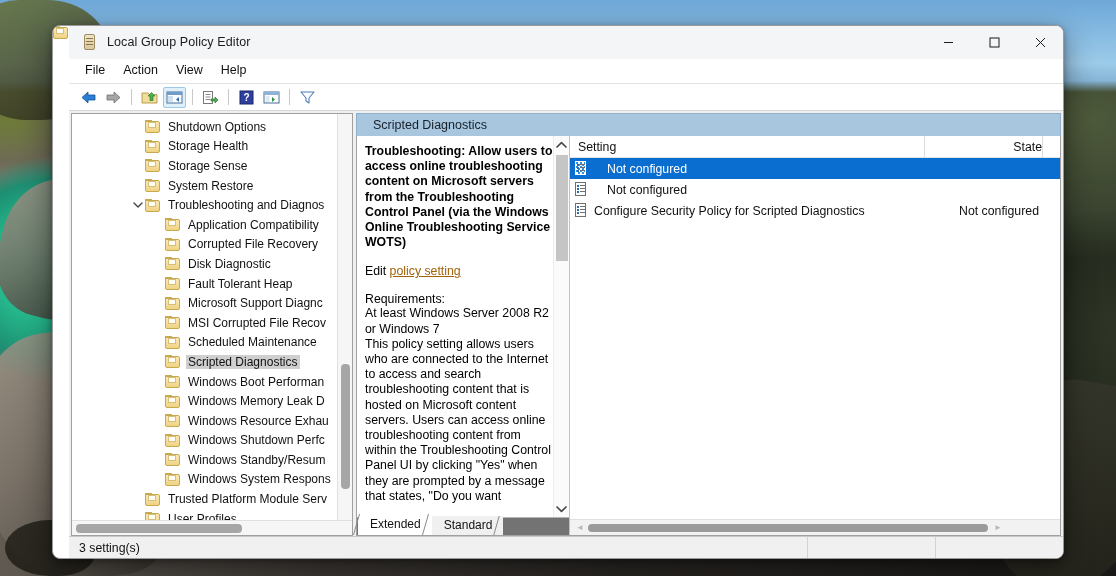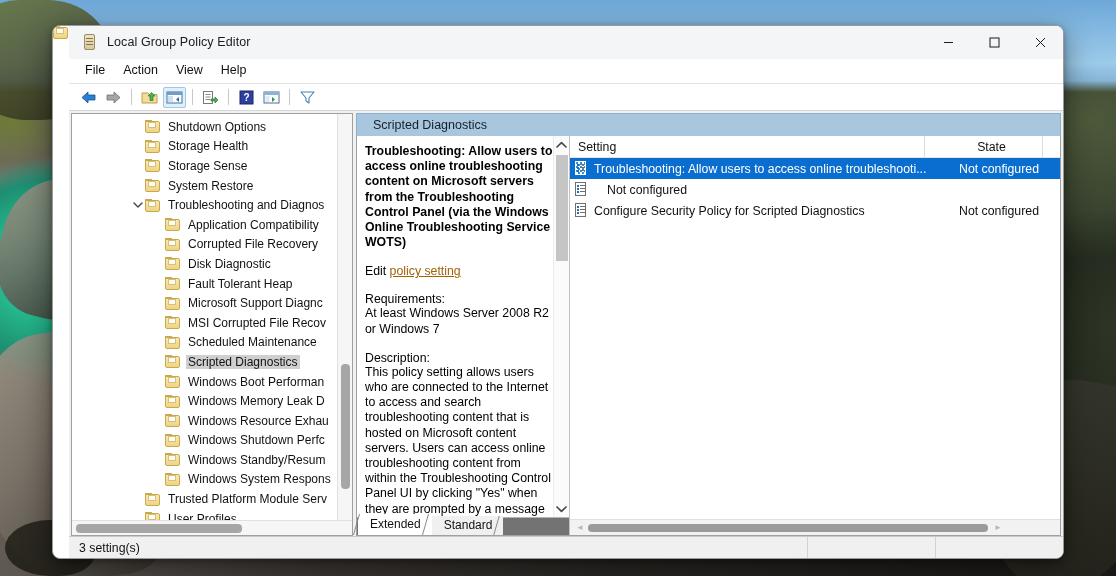--- a/index.html
+++ b/index.html
@@ -332,21 +332,21 @@
     position: relative;
   }
   .col-h {
     font-size: 12.3px; color: #111;
     height: 22px; line-height: 22px;
     border-right: 1px solid #dcdcdc;
     padding-left: 8px;
     flex: 0 0 auto;
   }
   .col-h.setting { width: 355px; }
-  .col-h.state { width: 118px; text-align: center; padding-left: 16px; }
+  .col-h.state { width: 118px; text-align: right; padding-left: 16px; }
   .col-h.filler { flex: 1 1 auto; border-right: none; }
 
   #list-rows { flex: 1 1 auto; overflow: hidden; }
   .lrow {
     height: 21px;
     display: flex; align-items: center;
     font-size: 12.3px; color: #111;
     padding-left: 3px;
   }
   .lrow.selected { background: #0a6ed1; color: #fff; }
@@ -727,21 +727,20 @@
       </div>
 
       <div id="right-content">
 
         <div id="ext-pane">
           <div id="ext-inner">
             <div id="ext-title">Troubleshooting: Allow users to access online troubleshooting content on Microsoft servers from the Troubleshooting Control Panel (via the Windows Online Troubleshooting Service - WOTS)</div>
             <div id="ext-edit"><span>Edit </span><a href="#">policy setting</a></div>
             <div id="ext-req-label">Requirements:</div>
             <div id="ext-req-text">At least Windows Server 2008 R2 or Windows 7</div>
-            <div id="ext-desc-label">Description:</div>
             <div id="ext-desc-text">This policy setting allows users who are connected to the Internet to access and search troubleshooting content that is hosted on Microsoft content servers. Users can access online troubleshooting content from within the Troubleshooting Control Panel UI by clicking "Yes" when they are prompted by a message that states, "Do you want</div>
 
             <div id="ext-vscroll">
               <div class="arrow">
                 <svg width="11" height="8" viewBox="0 0 11 8">
                     <path d="M1 6 L5.5 1.6 L10 6" fill="none" stroke="currentColor" stroke-width="1.7" stroke-linecap="round" stroke-linejoin="round"></path>
                   </svg>
               </div>
               <div class="track">
                 <div class="thumb"></div>
@@ -777,21 +776,20 @@
               <div class="lrow selected">
                 <span class="picon sel">
                   <span class="pg"></span>
                   <span class="dot" style="top:3px"></span>
                   <span class="ln" style="top:3px"></span>
                   <span class="dot" style="top:6px"></span>
                   <span class="ln" style="top:6px"></span>
                   <span class="dot" style="top:9px"></span>
                   <span class="ln" style="top:9px"></span>
                 </span>
-                <span class="lname">Troubleshooting: Allow users to access online troubleshooti...</span>
                 <span class="lstate">Not configured</span>
               </div>
               <div class="lrow">
                 <span class="picon">
                   <span class="pg"></span>
                   <span class="dot" style="top:3px"></span>
                   <span class="ln" style="top:3px"></span>
                   <span class="dot" style="top:6px"></span>
                   <span class="ln" style="top:6px"></span>
                   <span class="dot" style="top:9px"></span>

